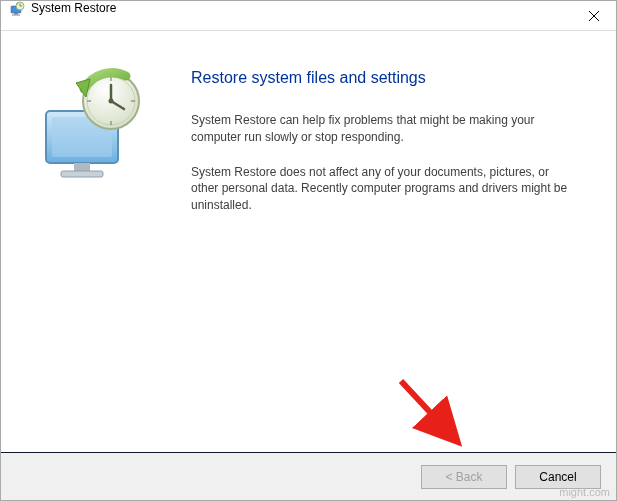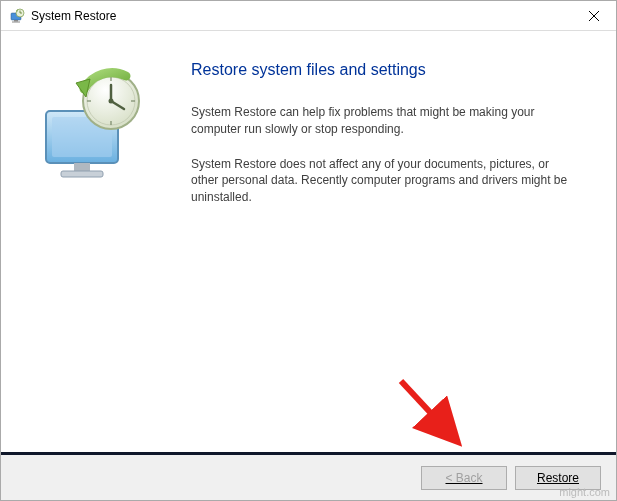--- a/index.html
+++ b/index.html
@@ -20,21 +20,21 @@
       border: 1px solid #aaa;
       background: #fff;
       display: flex;
       flex-direction: column;
       position: relative;
     }
     .titlebar {
       height: 30px;
       background: #fff;
       display: flex;
-      align-items: center;
+      align-items: flex-start;
       padding: 0 8px;
       border-bottom: 1px solid #ddd;
       position: relative;
     }
     .titlebar-icon {
       width: 16px;
       height: 16px;
       margin-right: 6px;
     }
     .titlebar-title {
@@ -67,39 +67,38 @@
       justify-content: center;
       align-items: flex-start;
     }
     .main {
       flex: 1;
       padding: 30px 40px 10px 10px;
     }
     .heading {
       font-size: 16px;
       color: #003399;
-      margin: 0 0 25px 0;
+      margin: 8px 0 25px 0;
       font-weight: normal;
     }
     .body-text {
       font-size: 12px;
       color: #404040;
       line-height: 1.4;
       margin-bottom: 18px;
     }
     .button-bar {
       height: 48px;
       background: #f0f0f0;
-      border-top: 3px solid #0f172a;
+      border-top: 1px solid #0f172a;
       display: flex;
       align-items: center;
       justify-content: flex-end;
       padding: 0 15px;
       gap: 8px;
-      text-decoration: underline;
     }
     .btn {
       min-width: 86px;
       height: 24px;
       font-size: 12px;
       font-family: inherit;
       background: #e1e1e1;
       border: 1px solid #adadad;
       cursor: pointer;
       padding: 0 12px;
@@ -199,21 +198,21 @@
 
     <div class="main">
       <h1 class="heading">Restore system files and settings</h1>
       <p class="body-text">System Restore can help fix problems that might be making your computer run slowly or stop responding.</p>
       <p class="body-text">System Restore does not affect any of your documents, pictures, or other personal data. Recently computer programs and drivers might be uninstalled.</p>
     </div>
   </div>
 
   <div class="button-bar">
     <button class="btn" disabled="">&lt; Back</button>
-    <button class="btn">Restore</button>
+    <button class="btn">Cancel</button>
   </div>
 
   <svg class="arrow" width="80" height="80">
     <defs>
       <marker id="ahead" markerWidth="8" markerHeight="8" refX="6" refY="4" orient="auto">
         <polygon points="0,0 8,4 0,8" fill="#e8201a"></polygon>
       </marker>
     </defs>
     <line x1="5" y1="5" x2="58" y2="62" stroke="#e8201a" stroke-width="6" marker-end="url(#ahead)"></line>
   </svg>

